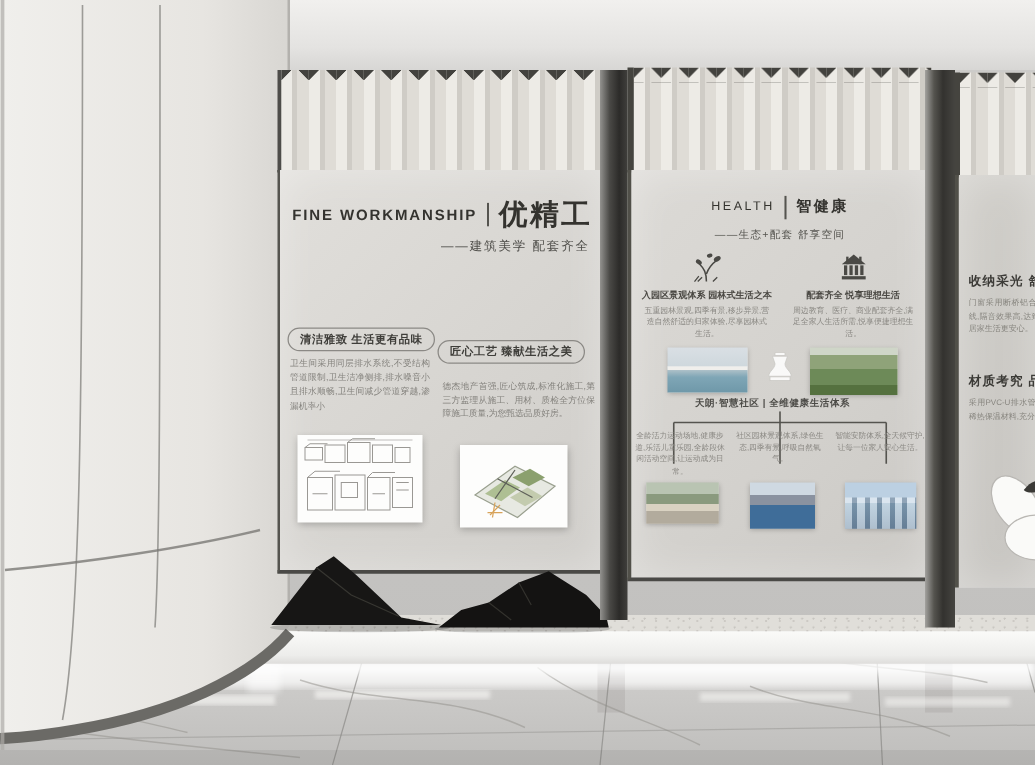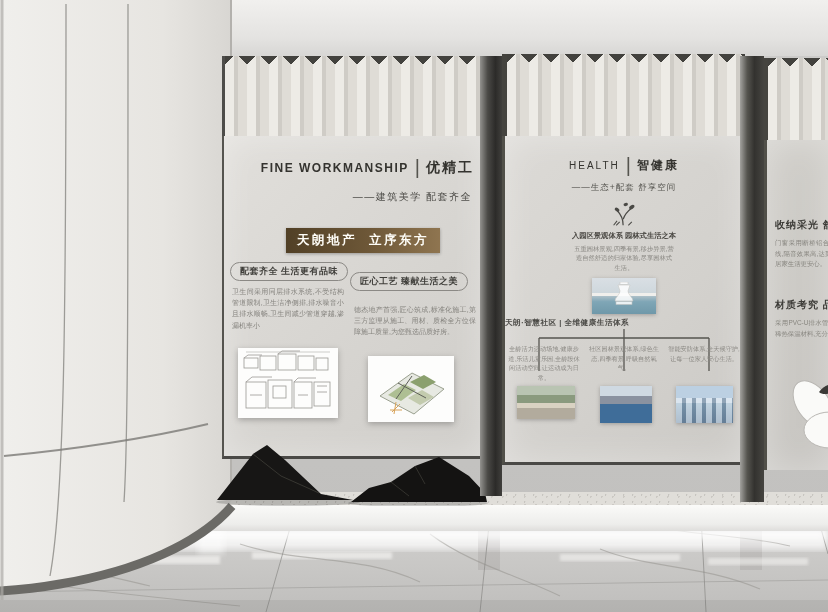--- a/index.html
+++ b/index.html
@@ -49,21 +49,21 @@
 
   .divider1{left:480px;top:56px;width:22px;height:440px;
      background:linear-gradient(90deg,#93928f,#4a4946 35%,#2c2b29 70%,#403f3c);}
   .divider2{left:740px;top:56px;width:24px;height:446px;
      background:linear-gradient(90deg,#a3a29f,#55544f 30%,#33322f 60%,#454440);}
 
   
   .p1-header{right:8px;top:20px;display:flex;align-items:center;gap:6px;color:#34332f;}
   .p1-en{font-size:12px;font-weight:bold;letter-spacing:1.5px;}
   .hdr-sep{font-size:20px;font-weight:100;color:#55544f;}
-  .p1-cn{font-size:14px;font-weight:bold;letter-spacing:2px;}
+  .p1-cn{font-size:23px;font-weight:bold;letter-spacing:2px;}
   .p1-sub{right:10px;top:54px;font-size:10px;color:#4e4d49;letter-spacing:1.5px;}
   .badge{left:62px;top:92px;background:linear-gradient(90deg,#514026,#6e5838 55%,#8f7550);
          color:#fdfcf6;font-size:12.5px;font-weight:bold;letter-spacing:2.5px;
          padding:4px 11px;white-space:pre;box-shadow:0 1px 3px rgba(0,0,0,.3);}
   .pill{border:1px solid #8b8985;border-radius:10px;font-size:9px;font-weight:bold;
         color:#3f3e3a;padding:2px 9px;white-space:nowrap;letter-spacing:.5px;}
   .pill-left{left:6px;top:126px;}
   .pill-right{left:126px;top:136px;}
   .body-txt{font-size:7px;line-height:1.6;color:#85837e;text-align:justify;}
   .body-left{left:8px;top:150px;width:112px;}
@@ -83,21 +83,21 @@
   .f-icon{height:28px;margin-bottom:3px;}
   .f-title{font-size:7.3px;font-weight:bold;color:#4a4843;margin-bottom:3px;text-align:right;}
   .f-body{font-size:6.3px;color:#8a8883;line-height:1.5;margin-bottom:6px;width:102px;}
   .photo{box-shadow:0 1px 4px rgba(0,0,0,.25);}
   .f-photo-left{width:64px;height:36px;
      background:linear-gradient(#f0efec,#f0efec) 0 46%/100% 9% no-repeat,
      linear-gradient(180deg,#d9dfe4 0%,#cfd8dd 40%,#a8bdc6 52%,#7fa6b6 66%,#6f98a9 100%);}
   .f-photo-right{width:70px;height:38px;
      background:linear-gradient(180deg,#cfd6c8 0 16%,#8fa379 16% 45%,#6d8a58 45% 78%,#55713f 78%);}
   .emblem{left:50%;top:146px;transform:translateX(-50%);}
-  .sys-title{left:0;right:12px;top:182px;text-align:left;font-size:7.6px;font-weight:bold;
+  .sys-title{left:0;right:12px;top:182px;text-align:center;font-size:7.6px;font-weight:bold;
              color:#4c4b47;letter-spacing:.5px;}
   .bracket{left:24px;top:193px;width:190px;height:44px;}
   .branches{left:2px;right:2px;top:208px;display:flex;justify-content:space-between;}
   .branch{width:74px;font-size:6.2px;color:#8b8984;line-height:1.55;text-align:center;}
   .photos{left:12px;right:10px;top:250px;display:flex;justify-content:space-between;align-items:flex-start;}
   .photo1{width:58px;height:33px;
      background:linear-gradient(180deg,#b9c4b2 0 28%,#8a9a7e 28% 52%,#d9d2c2 52% 68%,#b2ab9d 68%);}
   .photo2{width:52px;height:37px;
      background:linear-gradient(180deg,#cfd9e2 0 28%,#8a92a0 28% 48%,#3f6d99 48% 100%);}
   .photo3{width:57px;height:37px;
@@ -191,23 +191,22 @@
     <div class="zigzag"></div>
   </div>
 
   <div class="abs board board1">
     <div class="abs p1-header">
       <span class="p1-en">FINE WORKMANSHIP</span>
       <span class="hdr-sep">|</span>
       <span class="p1-cn">优精工</span>
     </div>
     <div class="abs p1-sub">——建筑美学 配套齐全</div>
-    <div class="abs badge">天朗地产  立序东方</div>
-
-    <div class="abs pill pill-left">配套齐全 生活更有品味</div>
+
+    <div class="abs pill pill-left">清洁雅致 生活更有品味</div>
     <div class="abs pill pill-right">匠心工艺 臻献生活之美</div>
     <div class="abs body-txt body-left">卫生间采用同层排水系统,不受结构管道限制,卫生洁净侧排,排水噪音小且排水顺畅,卫生间减少管道穿越,渗漏机率小</div>
     <div class="abs body-txt body-right">德杰地产首强,匠心筑成,标准化施工,第三方监理从施工、用材、质检全方位保障施工质量,为您甄选品质好房。</div>
 
     <div class="abs card card1">
       <svg viewBox="0 0 100 70" width="100" height="70">
         <g stroke="#9a9894" stroke-width=".8" fill="none">
           <line x1="8" y1="4" x2="92" y2="4" opacity=".6"></line>
           <rect x="6" y="10" width="14" height="10"></rect>
             <rect x="22" y="8" width="16" height="14"></rect>
@@ -279,20 +278,35 @@
           </g>
           <ellipse cx="24" cy="7" rx="3.4" ry="2.2" fill="#4a4945" transform="rotate(-30 24 7)"></ellipse>
           <ellipse cx="7" cy="10" rx="3" ry="2" fill="#4a4945" transform="rotate(35 7 10)"></ellipse>
           <ellipse cx="17" cy="4" rx="2.6" ry="1.8" fill="#4a4945" transform="rotate(-15 17 4)"></ellipse>
           <path d="M3,28 L7,23 M6,28 L10,24 M20,28 L24,24" stroke="#4a4945" stroke-width="1.2"></path>
         </svg>
         <div class="f-title">入园区景观体系 园林式生活之本</div>
         <div class="f-body">五重园林景观,四季有景,移步异景,营造自然舒适的归家体验,尽享园林式生活。</div>
         <div class="photo f-photo-left"></div>
       </div>
+      <div class="feature">
+        <svg class="f-icon" viewBox="0 0 30 30" width="26" height="26">
+          <polygon points="4,12 15,3 26,12" fill="#4a4945"></polygon>
+          <rect x="8" y="5" width="2.2" height="7" fill="#4a4945"></rect>
+            <rect x="20" y="5" width="2.2" height="7" fill="#4a4945"></rect>
+          <rect x="6" y="13" width="3" height="9" fill="#4a4945"></rect>
+            <rect x="11" y="13" width="3" height="9" fill="#4a4945"></rect>
+          <rect x="16" y="13" width="3" height="9" fill="#4a4945"></rect>
+            <rect x="21" y="13" width="3" height="9" fill="#4a4945"></rect>
+          <rect x="4" y="23" width="22" height="3" fill="#4a4945"></rect>
+        </svg>
+        <div class="f-title">配套齐全 悦享理想生活</div>
+        <div class="f-body">周边教育、医疗、商业配套齐全,满足全家人生活所需,悦享便捷理想生活。</div>
+        <div class="photo f-photo-right"></div>
+      </div>
     </div>
 
     <svg class="abs emblem" viewBox="0 0 32 26" width="32" height="26">
       <g fill="#ffffff" opacity=".85" stroke="#c6c4c0" stroke-width=".6">
         <rect x="12" y="0" width="8" height="2.4"></rect>
         <path d="M10,3 H22 L20,9 C20,13 25,15 25,19 H7 C7,15 12,13 12,9 Z"></path>
         <rect x="8" y="19.5" width="16" height="3"></rect>
       </g>
     </svg>
     <div class="abs sys-title">天朗·智慧社区 | 全维健康生活体系</div>

